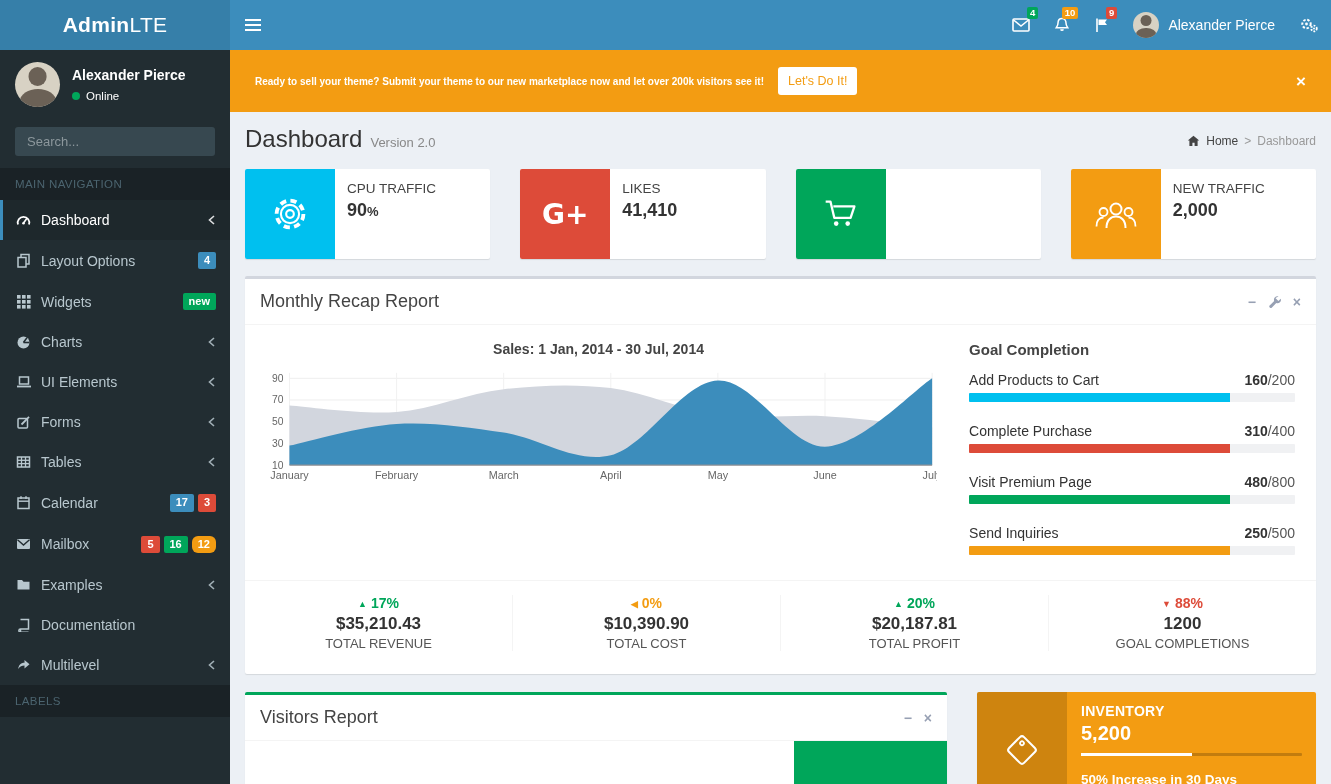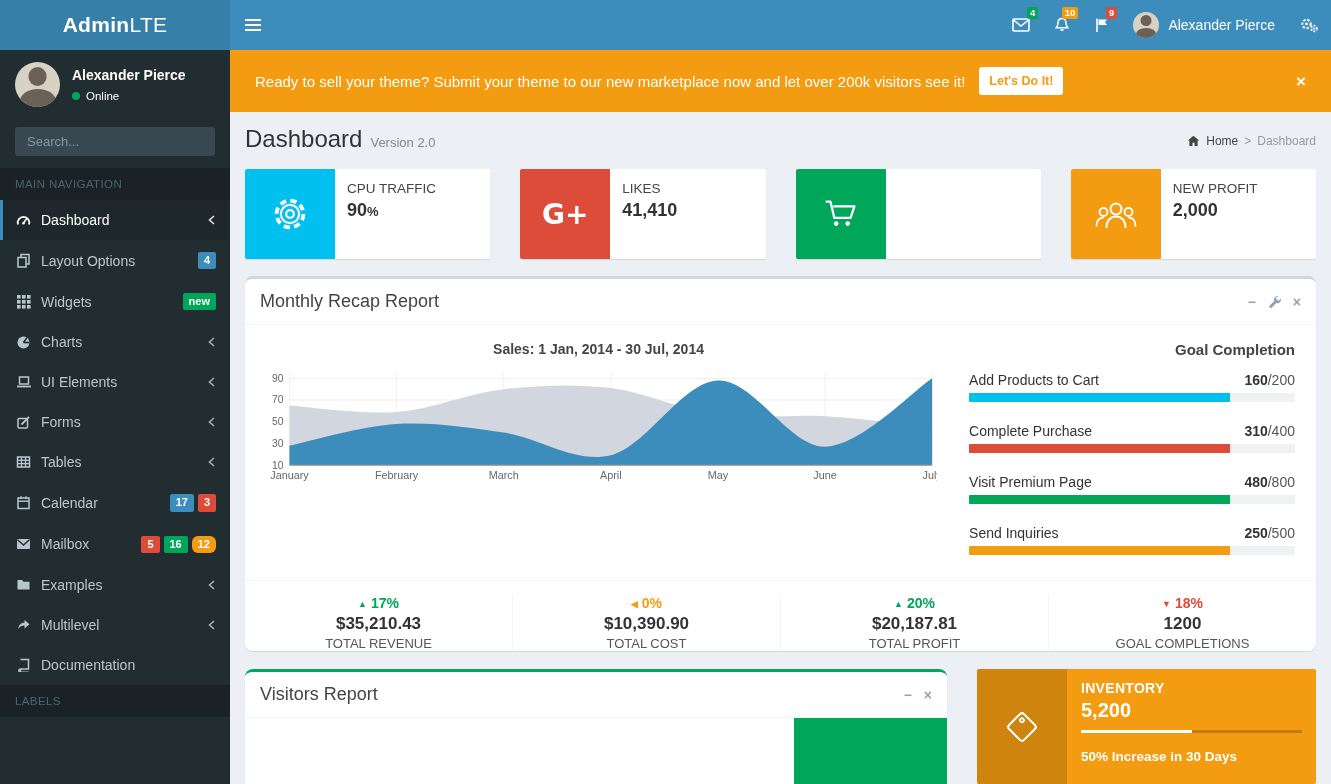--- a/index.html
+++ b/index.html
@@ -41,61 +41,61 @@
   .nav-item{display:flex;align-items:center;padding:12px 14px 12px 12px;border-left:3px solid transparent;color:#b8c7ce;font-size:14px;cursor:pointer}
   .nav-item.active{background:#1e282c;border-left-color:#3c8dbc;color:#fff}
   .nav-item .nicon{width:17px;margin-right:9px;display:flex;justify-content:center;flex:none}
   .nav-item .nright{margin-left:auto;display:flex;align-items:center;gap:4px}
   .side-badge{font-size:11px;font-weight:700;color:#fff;padding:2px 6px;border-radius:2px;line-height:1.2}
   .chev{opacity:.85}
 
   
   .main{position:fixed;top:50px;left:230px;right:0;bottom:0;background:#ecf0f5;overflow:hidden}
   .banner{height:62px;background:#f39c12;display:flex;align-items:center;padding:0 25px}
-  .banner .btext{color:#fff;font-weight:400;font-size:15px}
-  .banner .bbtn{margin-left:14px;background:#fff;color:#f39c12;font-weight:700;font-size:12.5px;border:0;border-radius:3px;padding:7px 10px;cursor:pointer;font-family:"Liberation Sans",sans-serif}
+  .banner .btext{color:#fff;font-weight:700;font-size:10px}
+  .banner .bbtn{margin-left:14px;background:#fff;color:#f39c12;font-weight:400;font-size:12.5px;border:0;border-radius:3px;padding:7px 10px;cursor:pointer;font-family:"Liberation Sans",sans-serif}
   .banner .bclose{margin-left:auto;color:#fff;font-size:17px;font-weight:700;cursor:pointer;line-height:1}
 
   .content-header{padding:13px 15px 0;display:flex;align-items:baseline}
   .content-header h1{font-size:24px;font-weight:400;color:#333}
   .content-header .sub{font-size:13px;color:#888;margin-left:8px}
   .breadcrumb{margin-left:auto;font-size:12px;color:#444;display:flex;align-items:center;gap:6px}
   .breadcrumb .sep{color:#999}
   .breadcrumb .current{color:#999}
 
   .content{padding:8px 15px 0}
   .info-row{display:grid;grid-template-columns:repeat(4,1fr);gap:30px;margin-top:8px}
   .info-box{background:#fff;border-radius:2px;box-shadow:0 1px 1px rgba(0,0,0,.1);display:flex;height:90px}
   .info-box .ibicon{width:90px;flex:none;display:flex;align-items:center;justify-content:center;border-radius:2px 0 0 2px;color:#fff}
   .info-box .ibbody{padding:12px 10px 16px 12px}
   .ib-label{font-size:13.5px;color:#444}
   .ib-value{font-size:18px;font-weight:700;color:#333;margin-top:4px}
   .ib-value .suffix{font-size:13px;font-weight:700}
   .gplus{font-size:28px;font-weight:700;color:#fff;font-family:"DejaVu Sans",sans-serif}
 
-  .box{background:#fff;border-radius:8px;box-shadow:0 1px 1px rgba(0,0,0,.1);margin-top:17px}
+  .box{background:#fff;border-radius:2px;box-shadow:0 1px 1px rgba(0,0,0,.1);margin-top:17px}
   .box.recap{border-top:3px solid #d2d6de}
   .box-header{display:flex;align-items:center;padding:12px 15px;border-bottom:1px solid #f4f4f4}
   .box-title{font-size:18px;color:#444}
   .box-tools{margin-left:auto;display:flex;align-items:center;gap:12px;color:#97a0b3}
   .tool{cursor:pointer;font-size:14px;font-weight:700;line-height:1;color:#97a0b3}
   .box-body{display:flex;padding:12px 15px 4px}
   .chart-col{width:66%;padding-right:10px}
   .chart-title{text-align:center;font-weight:700;font-size:14px;color:#444;margin:4px 0 10px}
   .chart-col svg{width:100%;display:block}
   .goal-col{width:34%;padding:0 6px 0 22px}
-  .goal-title{text-align:right;font-weight:700;font-size:15px;color:#444;margin:4px 0 14px}
+  .goal-title{text-align:left;font-weight:700;font-size:15px;color:#444;margin:4px 0 14px}
   .goal{margin-bottom:21px}
   .goal .grow{display:flex;align-items:baseline;font-size:14px;color:#333;margin-bottom:5px}
   .goal .gnum{margin-left:auto}
   .goal .gnum b{color:#333}
   .goal .gnum .gtotal{color:#555}
   .gtrack{height:9px;background:#f0f1f3;border-radius:1px;overflow:hidden}
   .gfill{height:100%}
-  .box-footer{border-top:1px solid #f4f4f4;display:flex;padding:14px 0 0}
+  .box-footer{border-top:1px solid #f4f4f4;display:flex;padding:14px 0 23px}
   .stat{flex:1;text-align:center;border-right:1px solid #f4f4f4}
   .stat:last-child{border-right:0}
   .stat .spct{font-size:14px;font-weight:600}
   .stat .spct .caret{font-size:9px;vertical-align:1px}
   .stat .sval{font-size:17px;font-weight:700;color:#333;margin:3px 0 2px}
   .stat .slabel{font-size:13px;color:#555}
 
   .bottom-row{display:flex;gap:30px;margin-top:18px}
   .visitors{flex:0 0 702px;border-top:3px solid #00a65a;margin-top:0;height:170px;display:flex;flex-direction:column}
   .visitors .vbody{position:relative;flex:1}
@@ -332,39 +332,39 @@
         </span>
       <span>Examples</span>
       <span class="nright">
           <svg class="chev" width="9" height="12" viewBox="0 0 9 12">
             <polyline points="7,2 2.5,6 7,10" fill="none" stroke="currentColor" stroke-width="1.6"></polyline>
           </svg>
         </span>
     </li>
     <li class="nav-item">
       <span class="nicon">
-          <svg width="15" height="13" viewBox="0 0 15 13">
-            <path d="M8.5 4.8 C4.5 4.8 2.8 7.2 2.2 11 C4 8.3 5.8 7.6 8.5 7.6 V10.4 L13.5 6.2 L8.5 2 Z" fill="currentColor"></path>
-          </svg>
-        </span>
-      <span>Multilevel</span>
-      <span class="nright">
-          <svg class="chev" width="9" height="12" viewBox="0 0 9 12">
-            <polyline points="7,2 2.5,6 7,10" fill="none" stroke="currentColor" stroke-width="1.6"></polyline>
-          </svg>
-        </span>
-    </li>
-    <li class="nav-item">
-      <span class="nicon">
           <svg width="14" height="14" viewBox="0 0 14 14">
             <path d="M3.5 1.5 h8 V11 h-8 a1.6 1.6 0 0 0 0 3.2 h8" fill="none" stroke="currentColor" stroke-width="1.5"></path>
             <line x1="3.5" y1="11" x2="3.5" y2="14" stroke="currentColor" stroke-width="1.5"></line>
           </svg>
         </span>
       <span>Documentation</span>
+    </li>
+    <li class="nav-item">
+      <span class="nicon">
+          <svg width="15" height="13" viewBox="0 0 15 13">
+            <path d="M8.5 4.8 C4.5 4.8 2.8 7.2 2.2 11 C4 8.3 5.8 7.6 8.5 7.6 V10.4 L13.5 6.2 L8.5 2 Z" fill="currentColor"></path>
+          </svg>
+        </span>
+      <span>Multilevel</span>
+      <span class="nright">
+          <svg class="chev" width="9" height="12" viewBox="0 0 9 12">
+            <polyline points="7,2 2.5,6 7,10" fill="none" stroke="currentColor" stroke-width="1.6"></polyline>
+          </svg>
+        </span>
     </li>
   </ul>
   <div class="nav-section">LABELS</div>
 </aside>
 
 <div class="main">
 
   <div class="banner">
     <span class="btext">Ready to sell your theme? Submit your theme to our new marketplace now and let over 200k visitors see it!</span>
     <button class="bbtn">Let's Do It!</button>
@@ -423,21 +423,21 @@
           <svg width="48" height="44" viewBox="0 0 48 44">
               <circle cx="24" cy="17" r="5.5" fill="none" stroke="#fff" stroke-width="2"></circle>
               <path d="M14.5 36 c0-8 4.5-11.5 9.5-11.5 s9.5 3.5 9.5 11.5" fill="none" stroke="#fff" stroke-width="2"></path>
               <circle cx="11.5" cy="20" r="4" fill="none" stroke="#fff" stroke-width="1.8"></circle>
               <path d="M4.5 34.5 c0-6 3-8.8 7-8.8" fill="none" stroke="#fff" stroke-width="1.8"></path>
               <circle cx="36.5" cy="20" r="4" fill="none" stroke="#fff" stroke-width="1.8"></circle>
               <path d="M43.5 34.5 c0-6 -3-8.8 -7-8.8" fill="none" stroke="#fff" stroke-width="1.8"></path>
             </svg>
         </div>
         <div class="ibbody">
-          <div class="ib-label">NEW PROFIT</div>
+          <div class="ib-label">NEW TRAFFIC</div>
           <div class="ib-value"><span>2,000</span><span class="suffix"></span></div>
         </div>
       </div>
     </div>
 
     <div class="box recap">
       <div class="box-header">
         <span class="box-title">Monthly Recap Report</span>
         <span class="box-tools">
           <span class="tool">−</span>
@@ -531,21 +531,21 @@
           <div class="spct" style="color: rgb(243, 156, 18);"><span class="caret">◀</span> <span>0%</span></div>
           <div class="sval">$10,390.90</div>
           <div class="slabel">TOTAL COST</div>
         </div>
         <div class="stat">
           <div class="spct" style="color: rgb(0, 166, 90);"><span class="caret">▲</span> <span>20%</span></div>
           <div class="sval">$20,187.81</div>
           <div class="slabel">TOTAL PROFIT</div>
         </div>
         <div class="stat">
-          <div class="spct" style="color: rgb(221, 75, 57);"><span class="caret">▼</span> <span>18%</span></div>
+          <div class="spct" style="color: rgb(221, 75, 57);"><span class="caret">▼</span> <span>88%</span></div>
           <div class="sval">1200</div>
           <div class="slabel">GOAL COMPLETIONS</div>
         </div>
       </div>
     </div>
 
     <div class="bottom-row">
       <div class="box visitors">
         <div class="box-header">
           <span class="box-title">Visitors Report</span>

